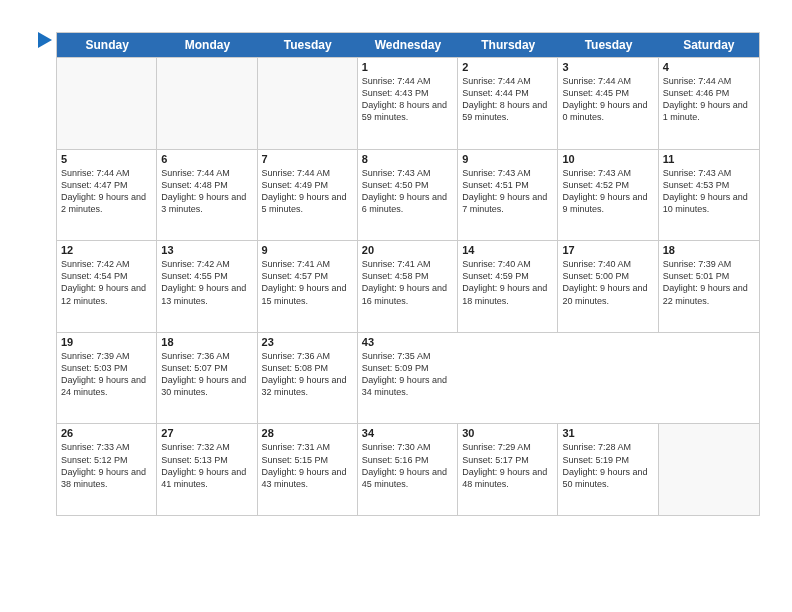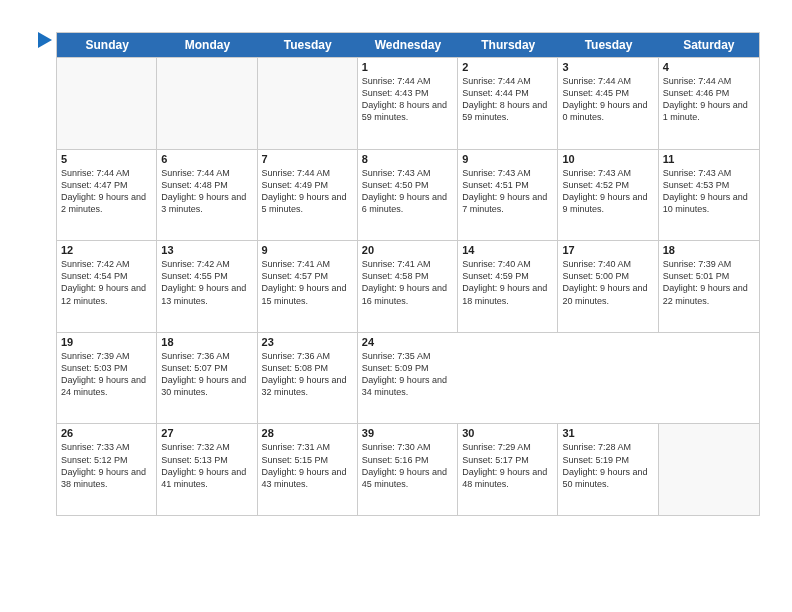--- a/index.html
+++ b/index.html
@@ -220,39 +220,39 @@
           </div>
           <div class="cal-cell">
             <span class="day-num">18</span>
             <div class="cell-info">Sunrise: 7:36 AM<br>Sunset: 5:07 PM<br>Daylight: 9 hours and 30 minutes.</div>
           </div>
           <div class="cal-cell">
             <span class="day-num">23</span>
             <div class="cell-info">Sunrise: 7:36 AM<br>Sunset: 5:08 PM<br>Daylight: 9 hours and 32 minutes.</div>
           </div>
           <div class="cal-cell">
-            <span class="day-num">24</span>
+            <span class="day-num">43</span>
             <div class="cell-info">Sunrise: 7:35 AM<br>Sunset: 5:09 PM<br>Daylight: 9 hours and 34 minutes.</div>
           </div>
         </div>
         <div class="cal-row">
           <div class="cal-cell">
             <span class="day-num">26</span>
             <div class="cell-info">Sunrise: 7:33 AM<br>Sunset: 5:12 PM<br>Daylight: 9 hours and 38 minutes.</div>
           </div>
           <div class="cal-cell">
             <span class="day-num">27</span>
             <div class="cell-info">Sunrise: 7:32 AM<br>Sunset: 5:13 PM<br>Daylight: 9 hours and 41 minutes.</div>
           </div>
           <div class="cal-cell">
             <span class="day-num">28</span>
             <div class="cell-info">Sunrise: 7:31 AM<br>Sunset: 5:15 PM<br>Daylight: 9 hours and 43 minutes.</div>
           </div>
           <div class="cal-cell">
-            <span class="day-num">39</span>
+            <span class="day-num">34</span>
             <div class="cell-info">Sunrise: 7:30 AM<br>Sunset: 5:16 PM<br>Daylight: 9 hours and 45 minutes.</div>
           </div>
           <div class="cal-cell">
             <span class="day-num">30</span>
             <div class="cell-info">Sunrise: 7:29 AM<br>Sunset: 5:17 PM<br>Daylight: 9 hours and 48 minutes.</div>
           </div>
           <div class="cal-cell">
             <span class="day-num">31</span>
             <div class="cell-info">Sunrise: 7:28 AM<br>Sunset: 5:19 PM<br>Daylight: 9 hours and 50 minutes.</div>
           </div>

